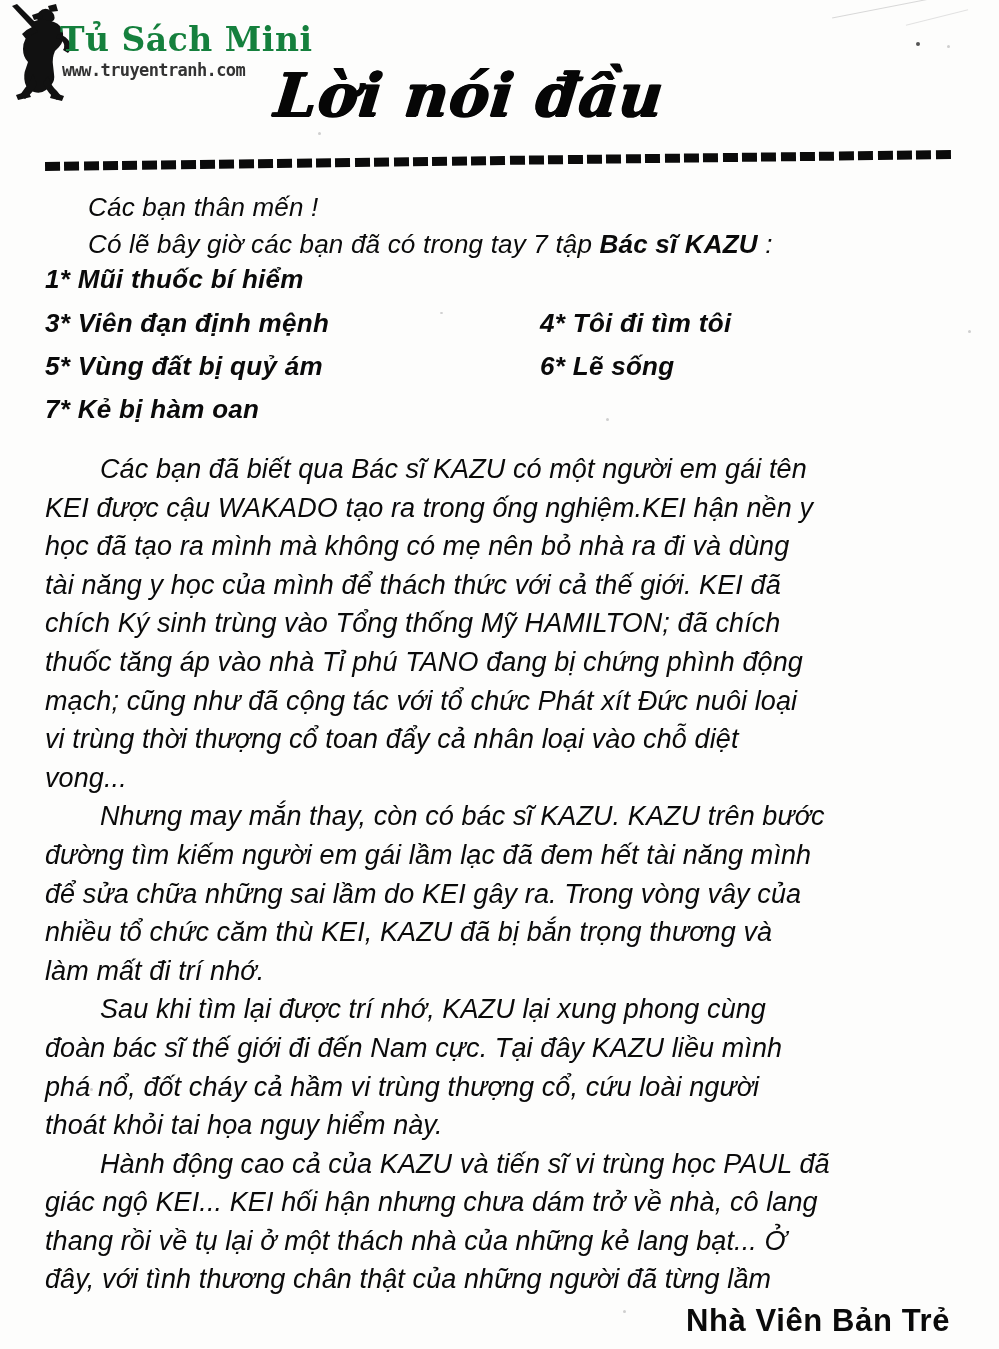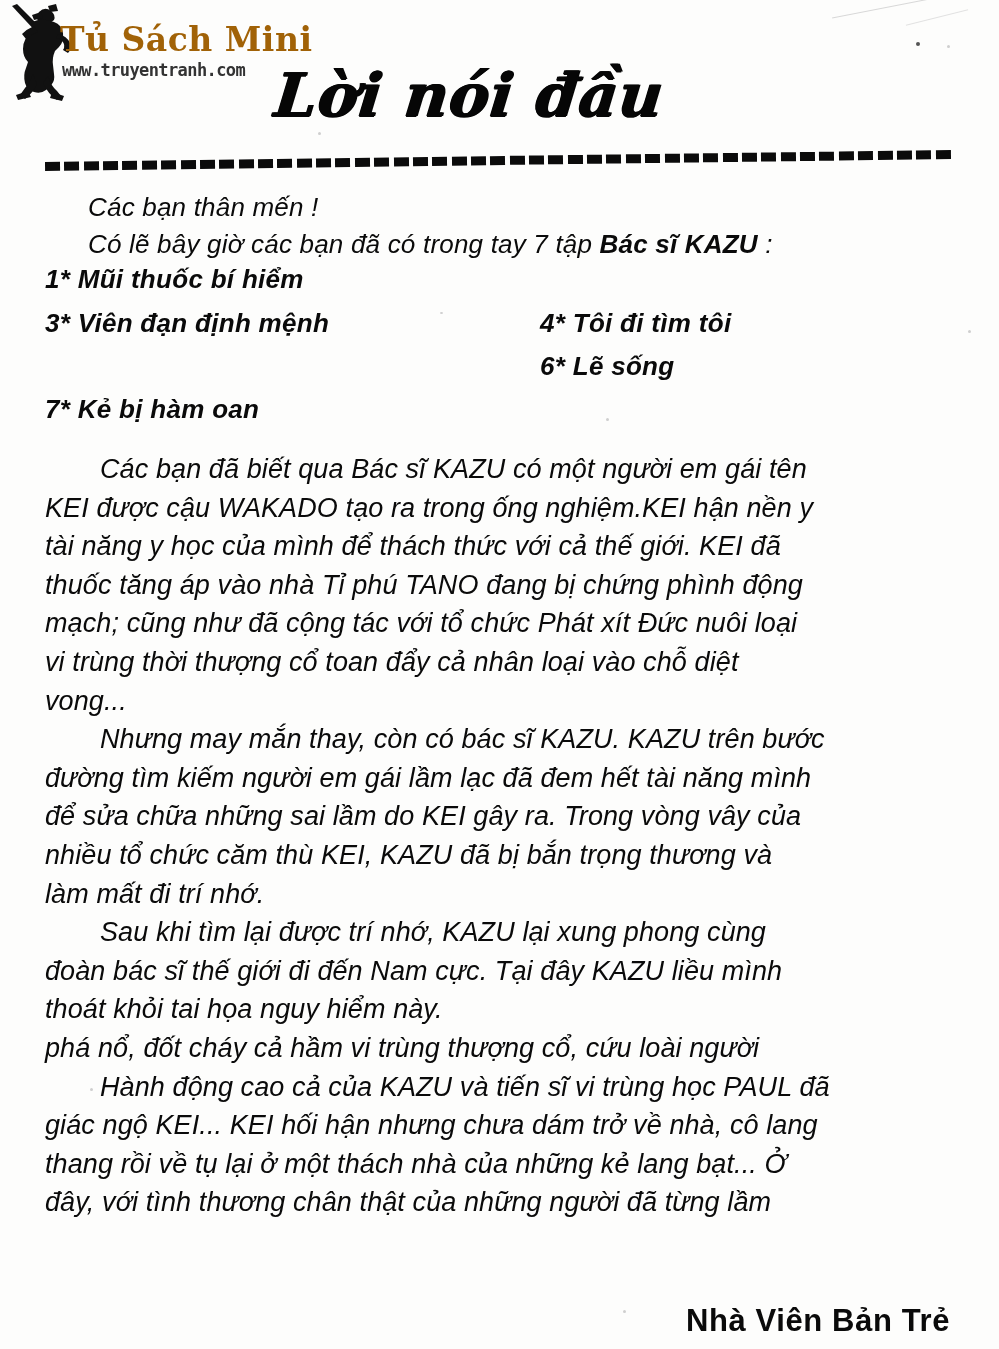--- a/index.html
+++ b/index.html
@@ -61,21 +61,21 @@
     height: 98px;
   }
   .wm-brand {
     position: absolute;
     left: 52px;
     top: 16px;
     font-family: "DejaVu Serif", serif;
     font-weight: bold;
     font-size: 33px;
     letter-spacing: 0.5px;
-    color: #a16207;
+    color: #15803d;
     white-space: nowrap;
   }
   .wm-url {
     position: absolute;
     left: 54px;
     top: 56px;
     font-family: "DejaVu Sans Mono", monospace;
     font-weight: bold;
     font-size: 17px;
     letter-spacing: -0.6px;
@@ -280,42 +280,45 @@
       <span class="dash" style="left: 871.277px;"></span>
       <span class="dash" style="left: 890.638px;"></span>
     </div>
 
   <div class="greet l1">Các bạn thân mến !</div>
   <div class="greet l2"><span>Có lẽ bây giờ các bạn đã có trong tay 7 tập </span><b>Bác sĩ KAZU</b><span> :</span></div>
 
   <div class="booklist">
     <div class="book col-l r0">1* Mũi thuốc bí hiểm</div>
     <div class="book col-l r1">3* Viên đạn định mệnh</div>
+    <div class="book col-l r2">5* Vùng đất bị quỷ ám</div>
     <div class="book col-l r3">7* Kẻ bị hàm oan</div>
     <div class="book col-r r1">4* Tôi đi tìm tôi</div>
     <div class="book col-r r2">6* Lẽ sống</div>
   </div>
 
   <div class="body-text" id="body-text">
       <div class="line indent">Các bạn đã biết qua Bác sĩ KAZU có một người em gái tên</div>
       <div class="line">KEI được cậu WAKADO tạo ra trong ống nghiệm.KEI hận nền y</div>
+      <div class="line">học đã tạo ra mình mà không có mẹ nên bỏ nhà ra đi và dùng</div>
       <div class="line">tài năng y học của mình để thách thức với cả thế giới. KEI đã</div>
+      <div class="line">chích Ký sinh trùng vào Tổng thống Mỹ HAMILTON; đã chích</div>
       <div class="line">thuốc tăng áp vào nhà Tỉ phú TANO đang bị chứng phình động</div>
       <div class="line">mạch; cũng như đã cộng tác với tổ chức Phát xít Đức nuôi loại</div>
       <div class="line">vi trùng thời thượng cổ toan đẩy cả nhân loại vào chỗ diệt</div>
       <div class="line">vong...</div>
       <div class="line indent">Nhưng may mắn thay, còn có bác sĩ KAZU. KAZU trên bước</div>
       <div class="line">đường tìm kiếm người em gái lầm lạc đã đem hết tài năng mình</div>
       <div class="line">để sửa chữa những sai lầm do KEI gây ra. Trong vòng vây của</div>
       <div class="line">nhiều tổ chức căm thù KEI, KAZU đã bị bắn trọng thương và</div>
       <div class="line">làm mất đi trí nhớ.</div>
       <div class="line indent">Sau khi tìm lại được trí nhớ, KAZU lại xung phong cùng</div>
       <div class="line">đoàn bác sĩ thế giới đi đến Nam cực. Tại đây KAZU liều mình</div>
+      <div class="line">phá nổ, đốt cháy cả hầm vi trùng thượng cổ, cứu loài người</div>
       <div class="line">thoát khỏi tai họa nguy hiểm này.</div>
-      <div class="line">phá nổ, đốt cháy cả hầm vi trùng thượng cổ, cứu loài người</div>
       <div class="line indent">Hành động cao cả của KAZU và tiến sĩ vi trùng học PAUL đã</div>
       <div class="line">giác ngộ KEI... KEI hối hận nhưng chưa dám trở về nhà, cô lang</div>
       <div class="line">thang rồi về tụ lại ở một thách nhà của những kẻ lang bạt... Ở</div>
       <div class="line">đây, với tình thương chân thật của những người đã từng lầm</div>
     </div>
 
   <div class="publisher">Nhà Viên Bản Trẻ</div>
 
 </div>
 

